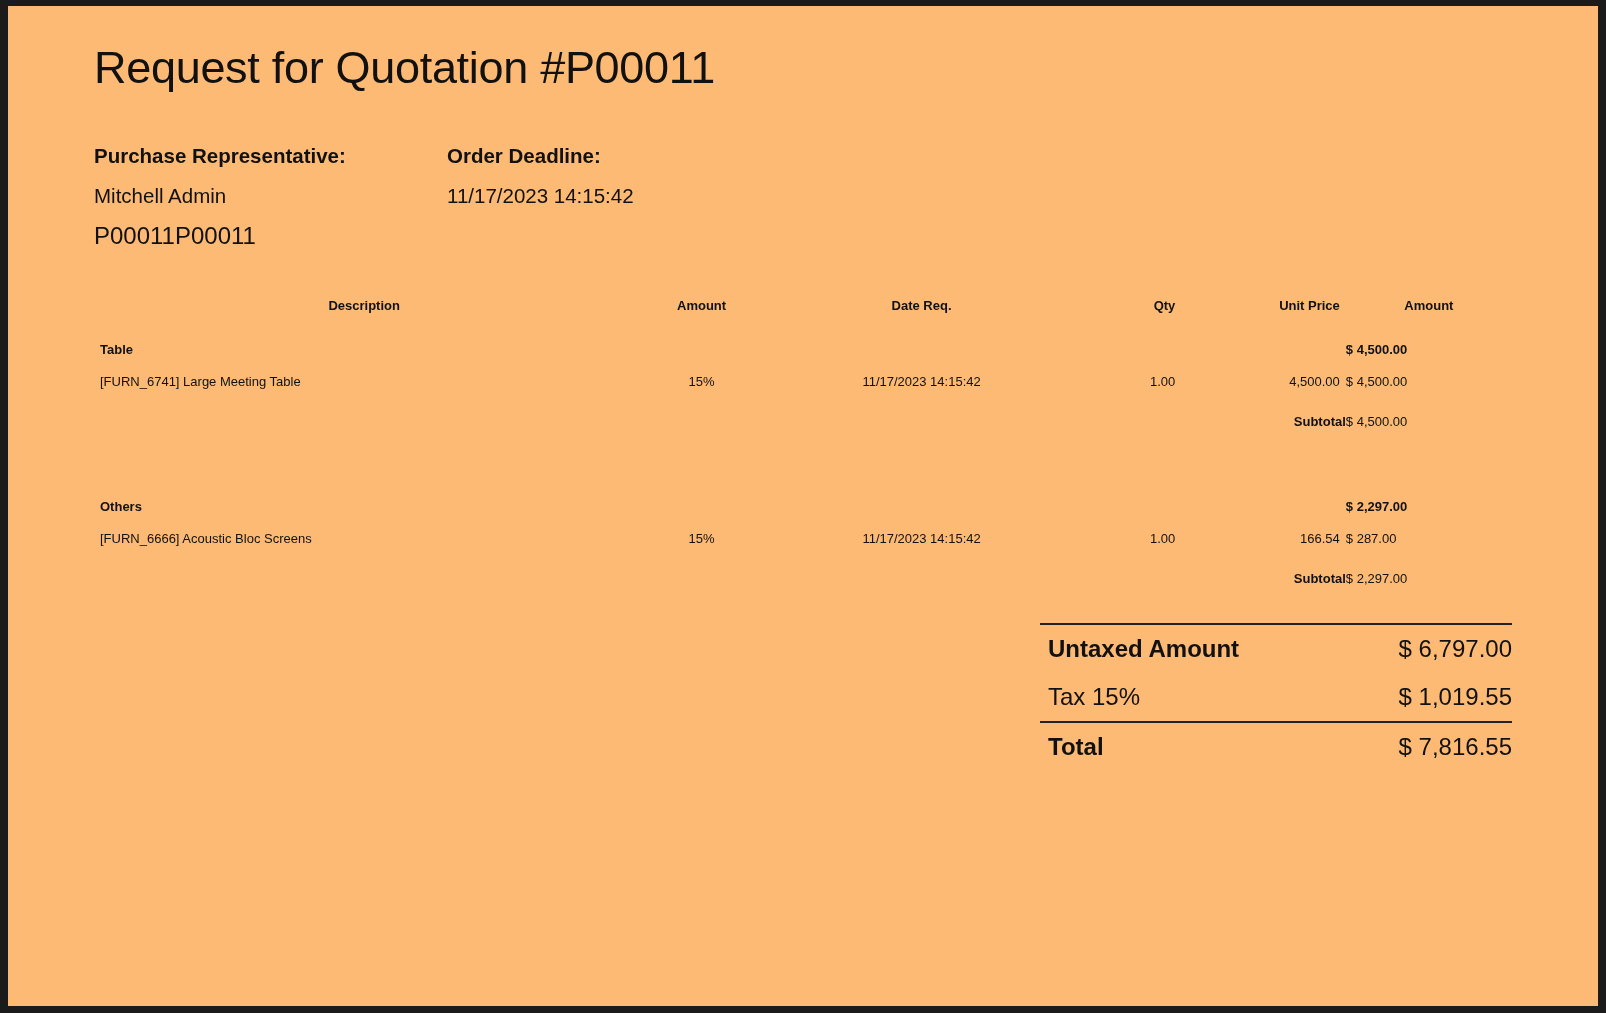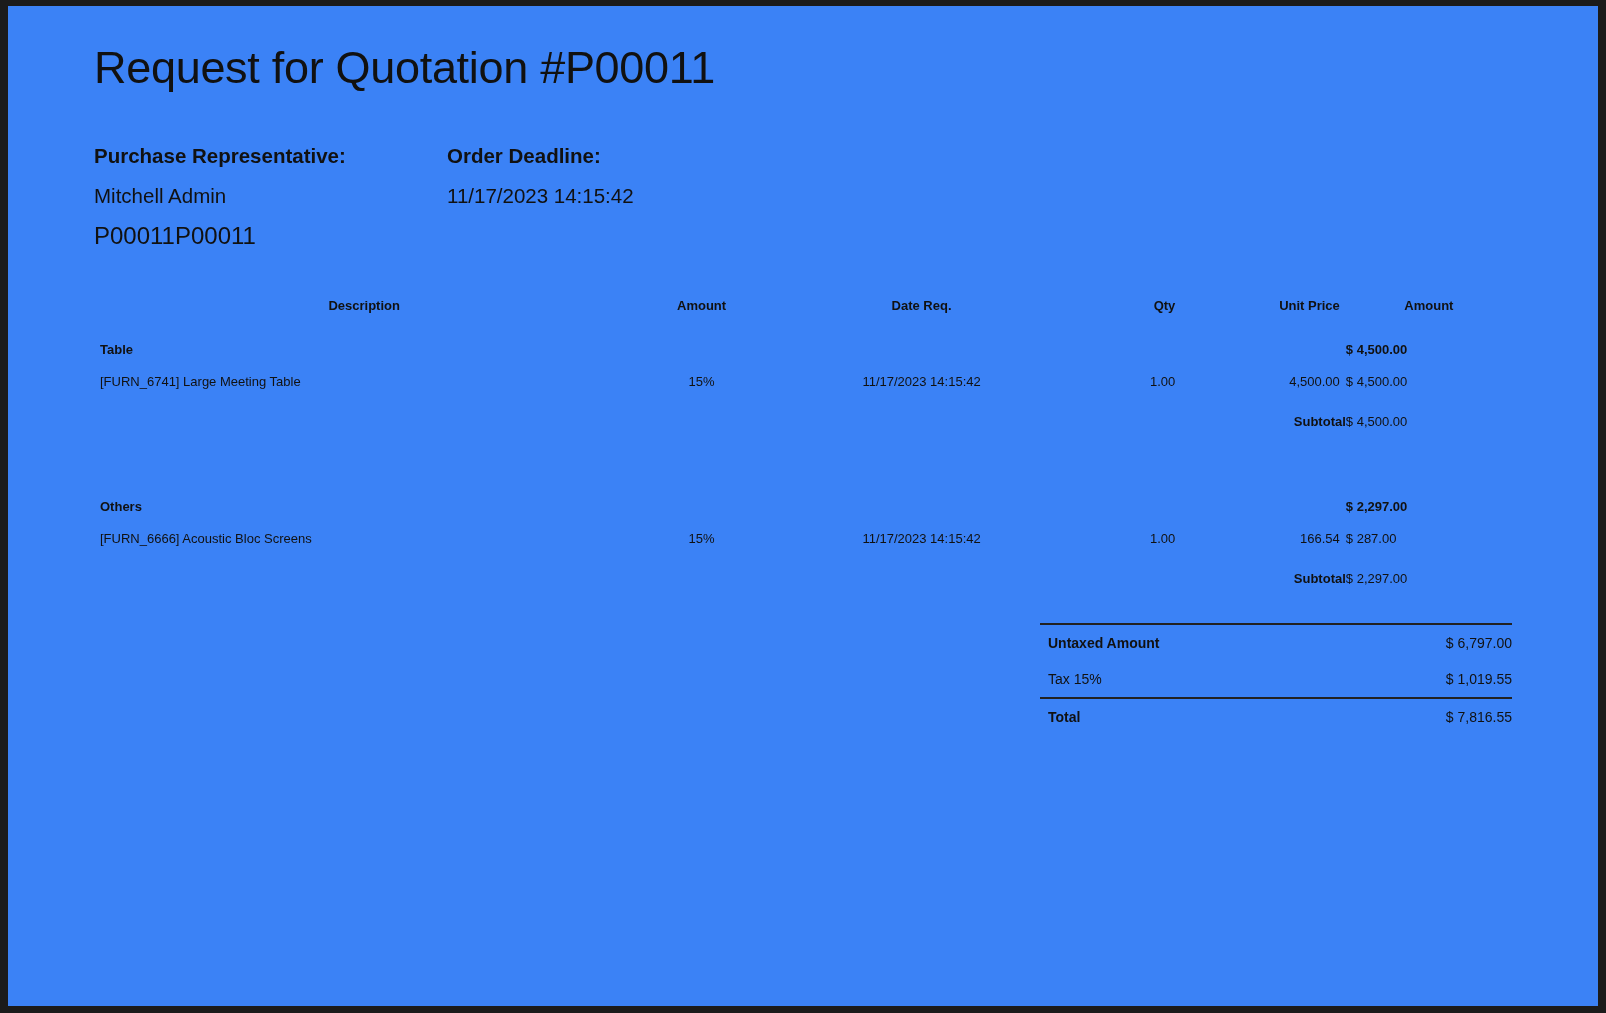--- a/index.html
+++ b/index.html
@@ -12,21 +12,21 @@
     height: 1013px;
     overflow: hidden;
     font-family: "Liberation Sans", sans-serif;
   }
   .page {
     position: absolute;
     left: 8px;
     top: 6px;
     width: 1590px;
     height: 1000px;
-    background: #3b82f6;
+    background: #fdba74;
     box-sizing: border-box;
     padding: 26px 86px 0 86px;
     color: #111111;
   }
   .doc-title {
     font-size: 45px;
     font-weight: 400;
     letter-spacing: -0.3px;
     margin: 0 0 0 0;
     padding-top: 10px;
@@ -96,21 +96,21 @@
   }
   .spacer-row td { height: 22px; padding: 0; }
 
   .totals-wrap {
     display: flex;
     justify-content: flex-end;
     margin-top: 26px;
   }
   .totals {
     width: 472px;
-    font-size: 14px;
+    font-size: 24px;
   }
   .totals table {
     width: 100%;
     border-collapse: collapse;
   }
   .totals td {
     padding: 10px 0 10px 0;
   }
   .totals td.label { text-align: left; padding-left: 8px; }
   .totals td.value { text-align: right; }

